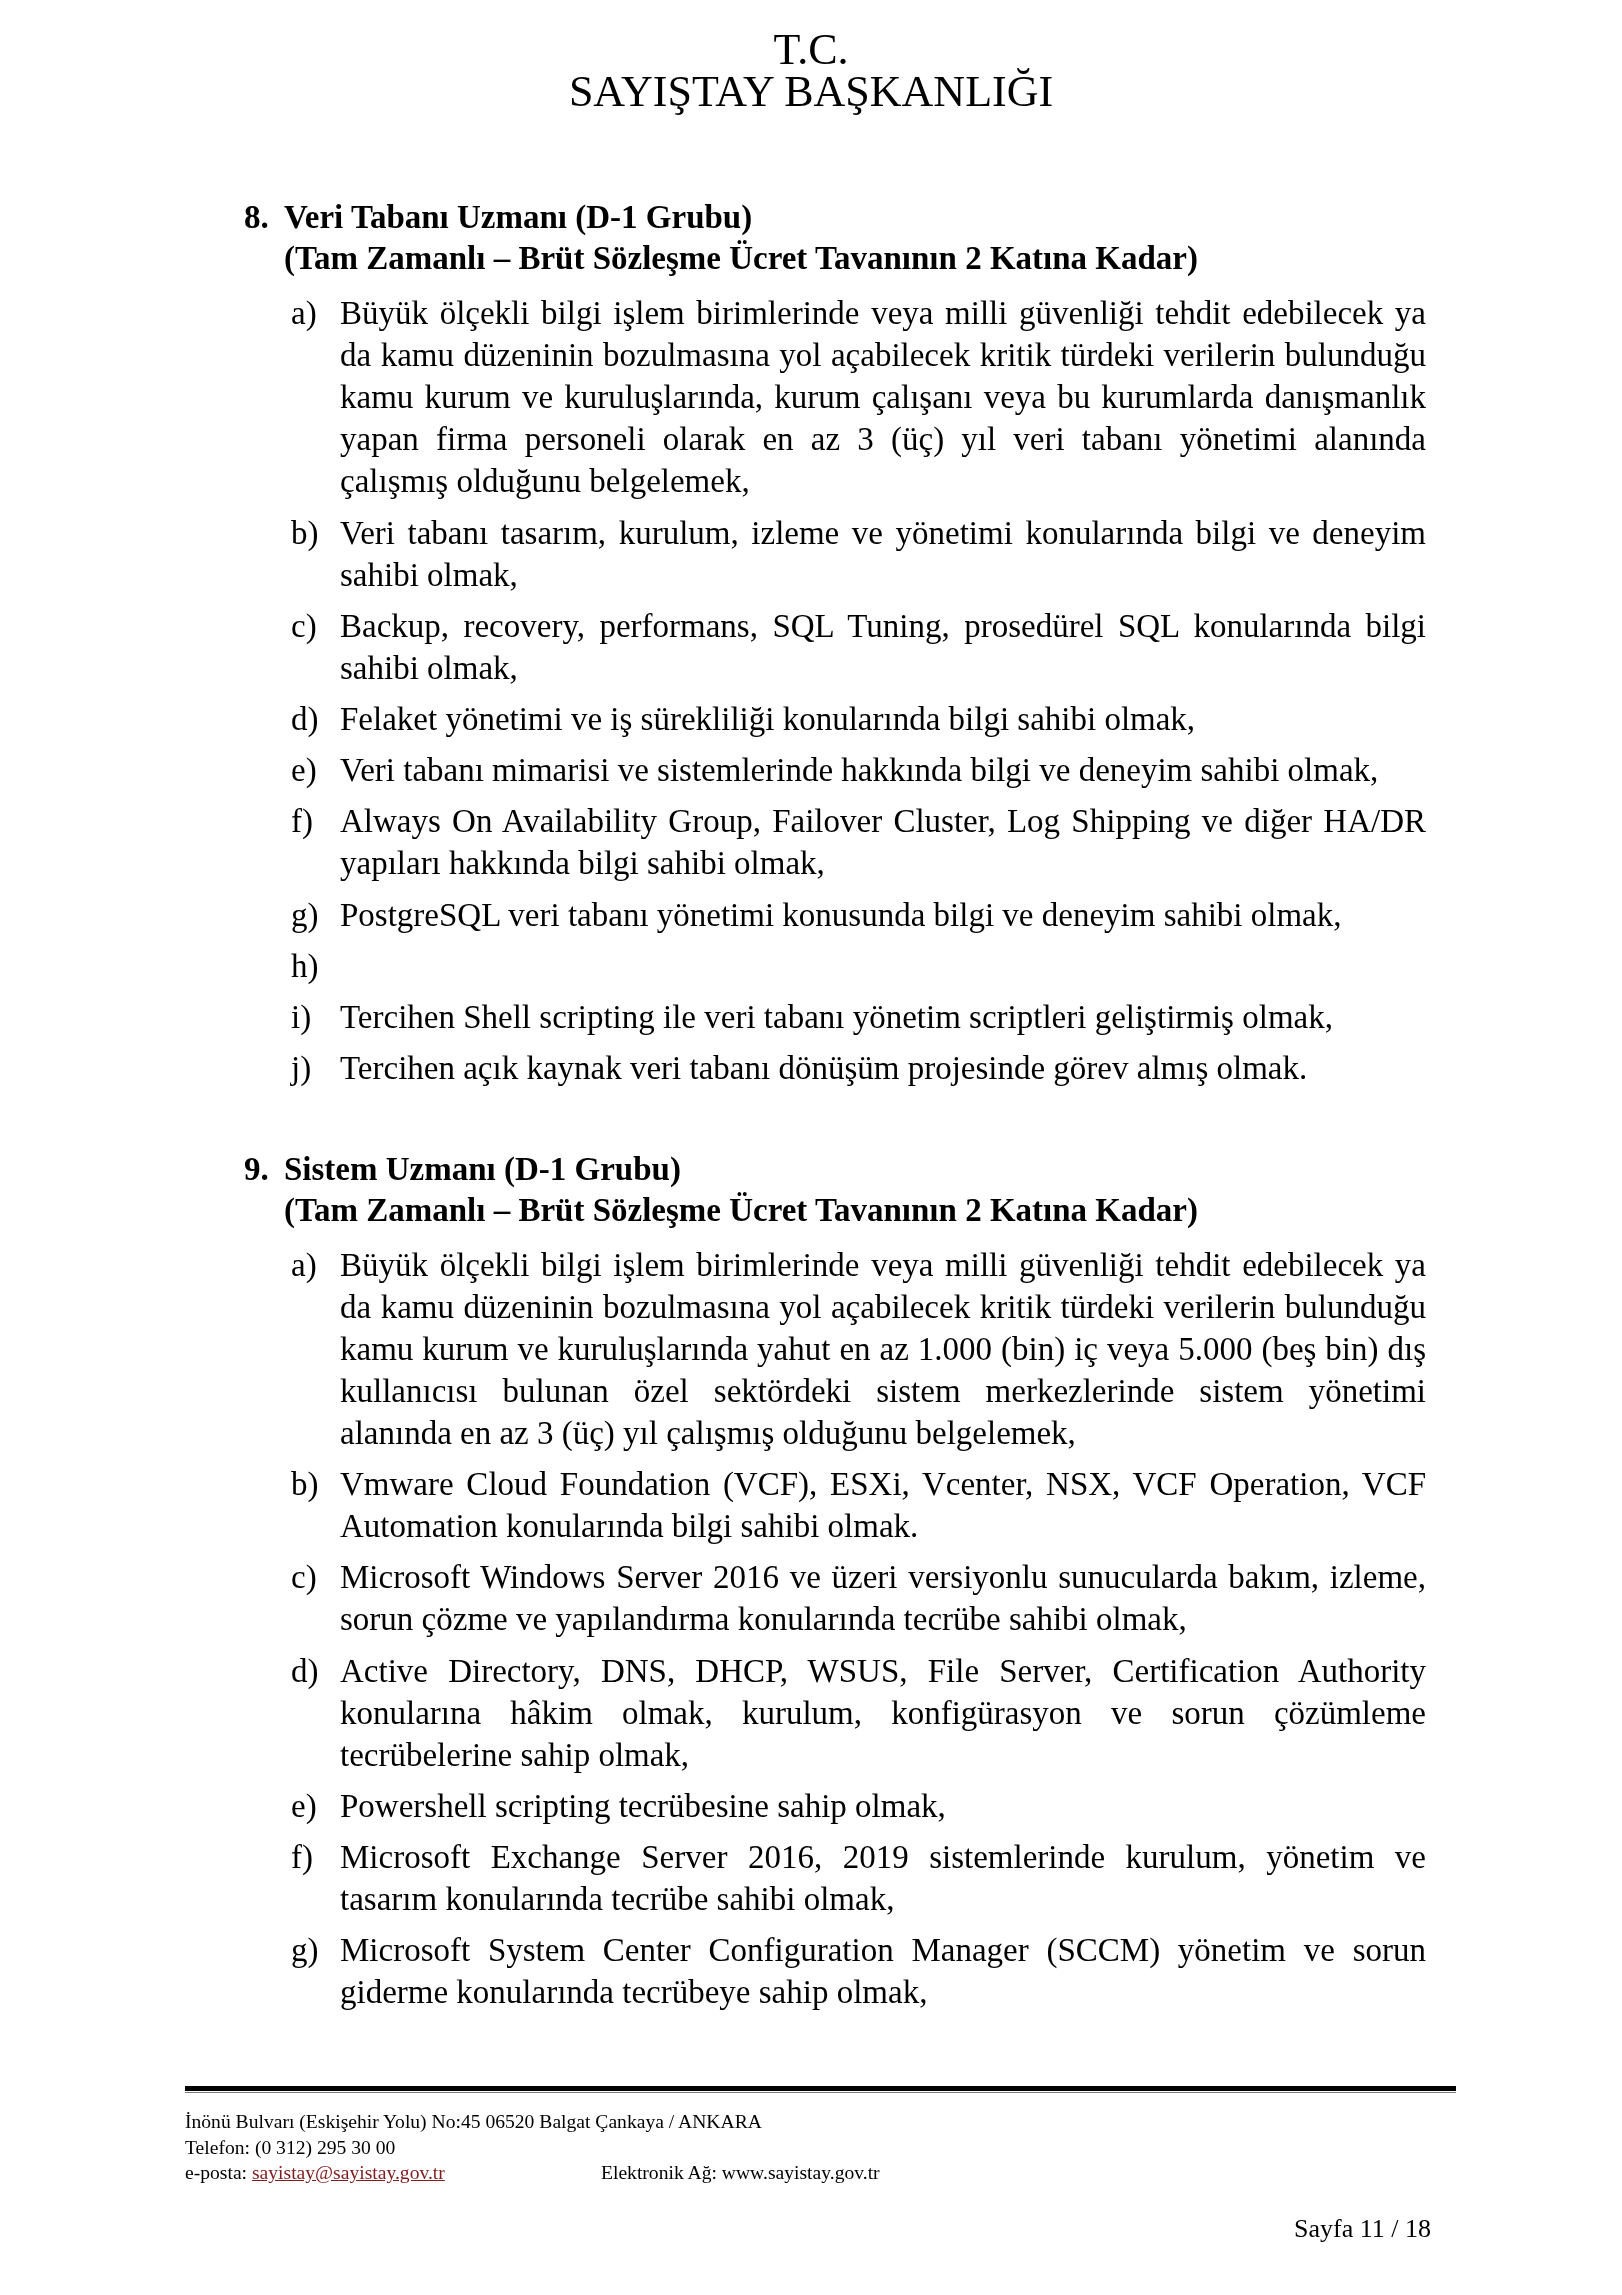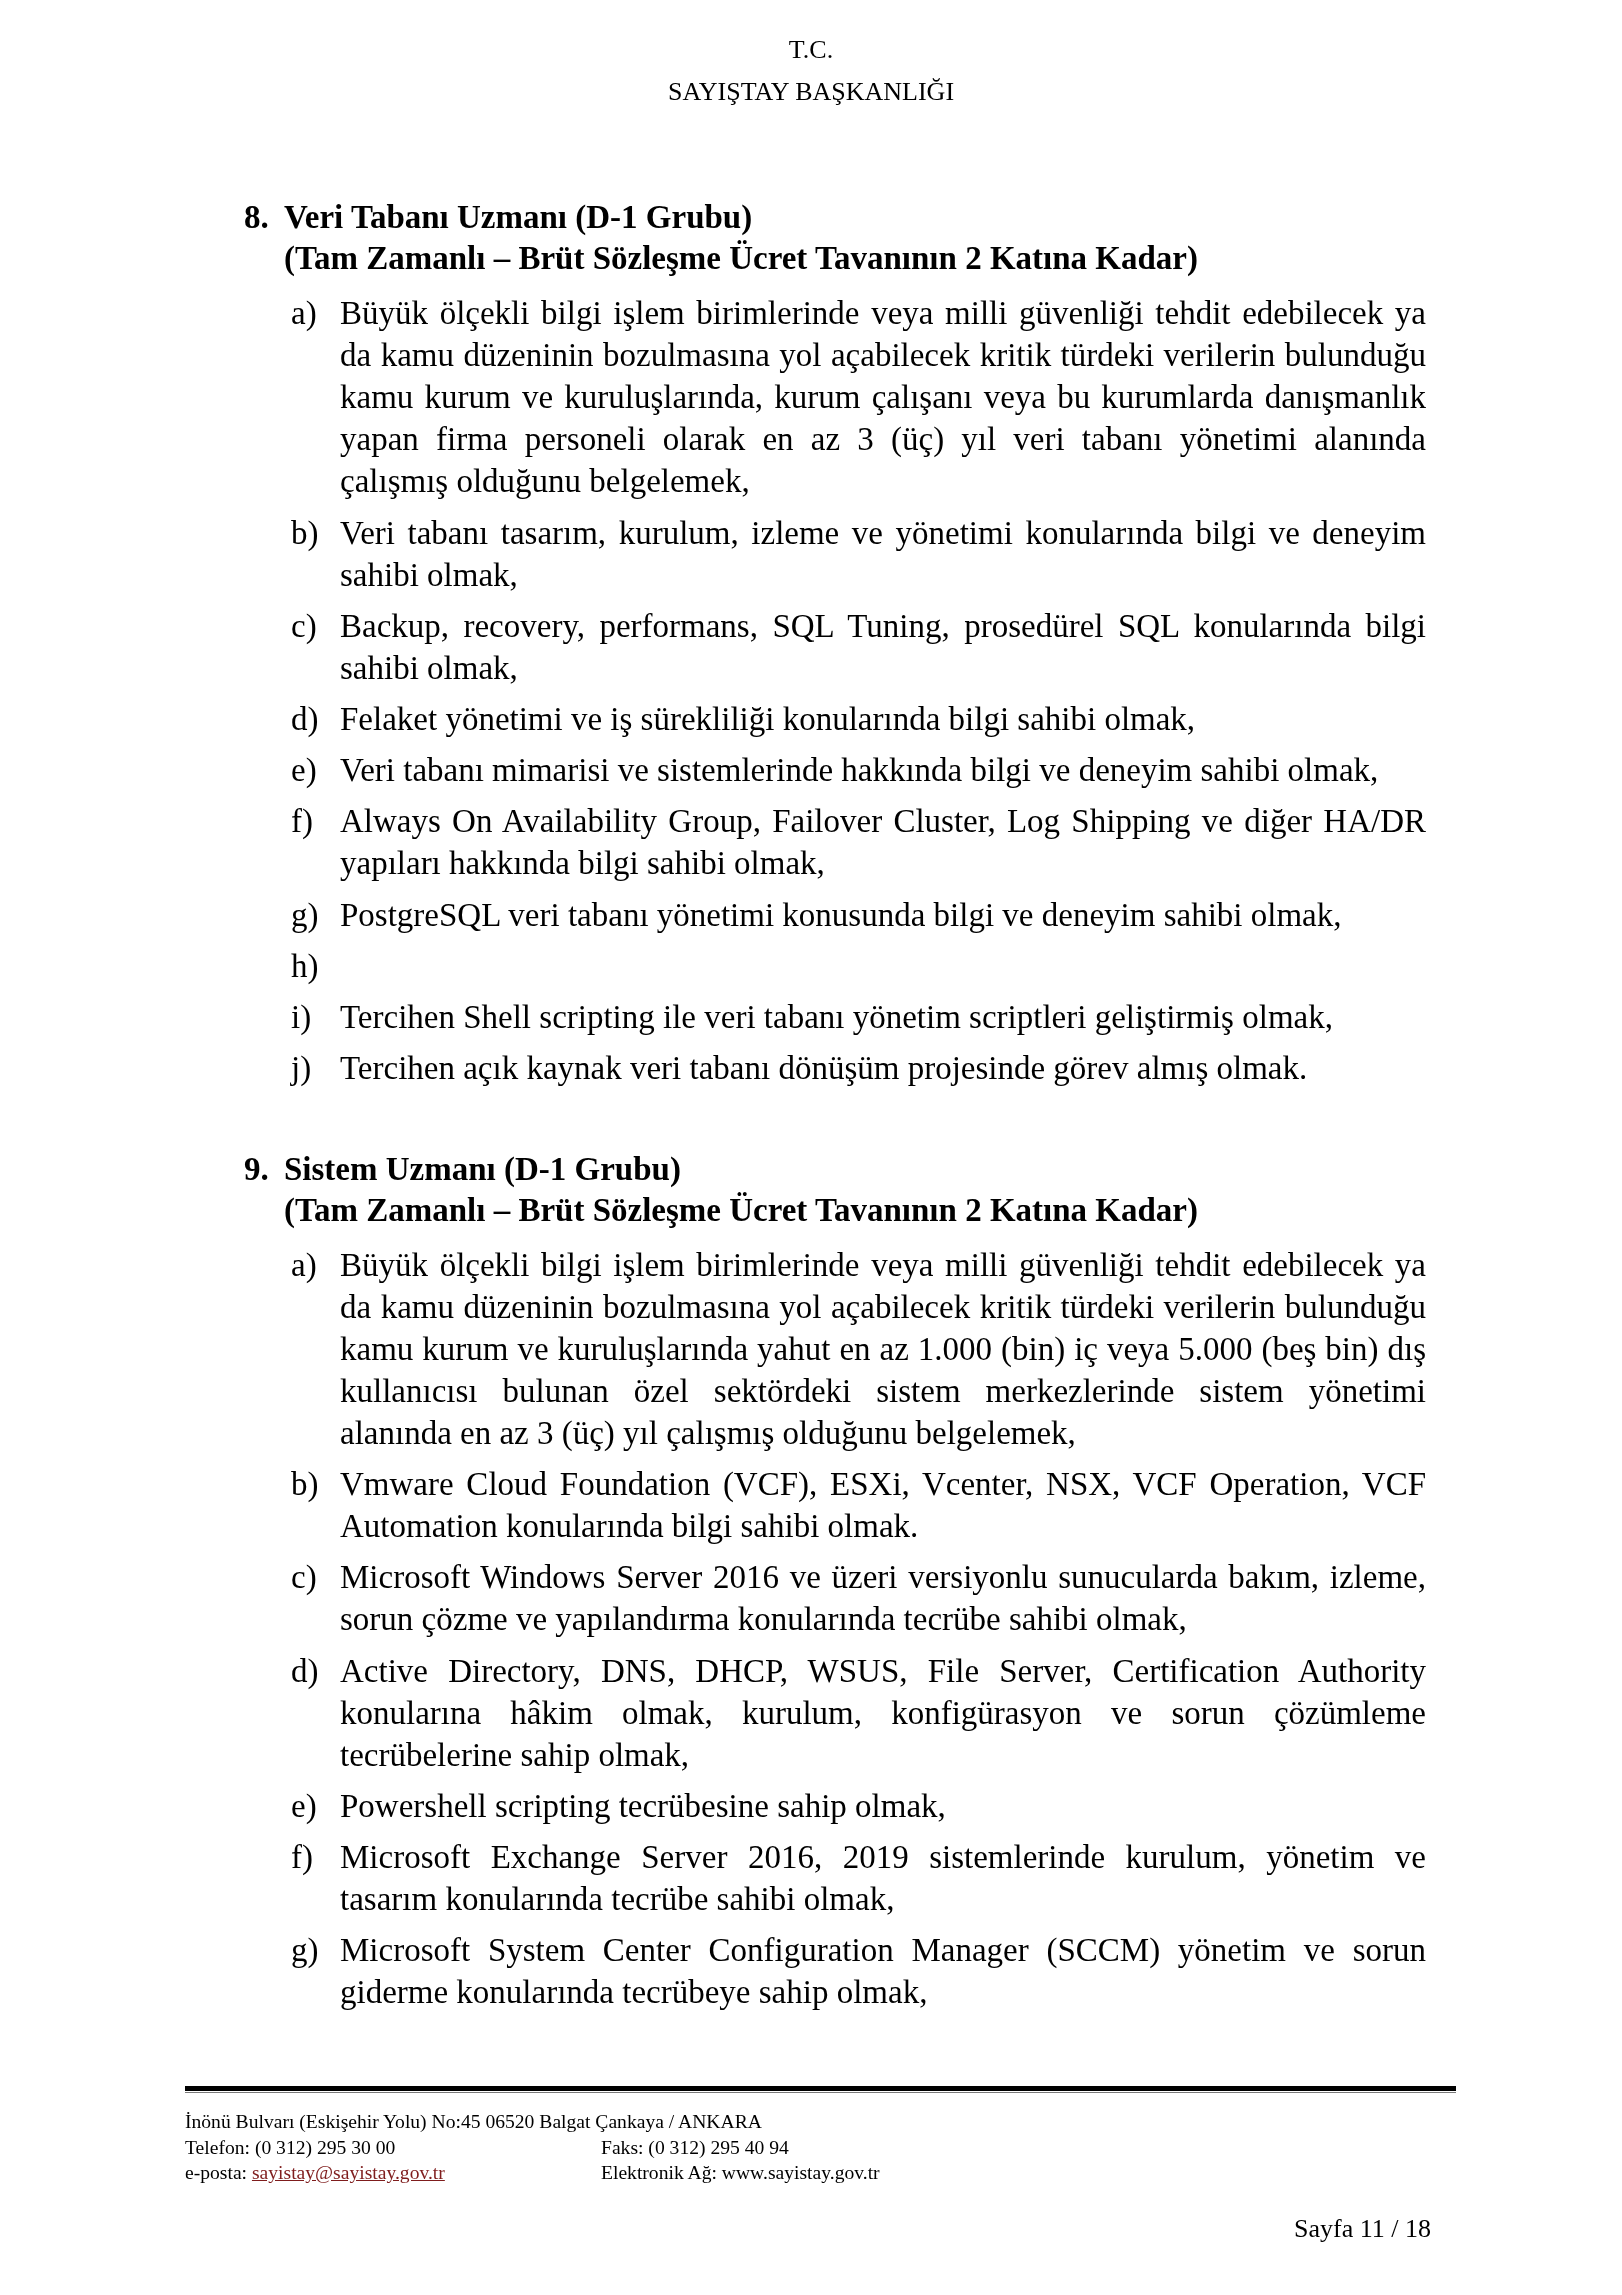--- a/index.html
+++ b/index.html
@@ -8,21 +8,21 @@
     width:1622px;
     height:2295px;
     background:#ffffff;
     color:#000000;
     font-family:"Liberation Serif","DejaVu Serif",serif;
     overflow:hidden;
   }
   .doc-header {
     padding-top:29.4px;
     text-align:center;
-    font-size:26px;
+    font-size:44px;
     line-height:42px;
   }
   .content { margin-left:190px; margin-right:196px; }
   .section-8 { margin-top:84px; }
   .section-9 { margin-top:60px; }
   .sec-head {
     display:flex;
     font-weight:bold;
     font-size:33px;
     line-height:41px;
@@ -165,21 +165,20 @@
 
   </div>
 
   <div class="footer">
     <div class="rule-thick"></div>
     <div class="rule-thin"></div>
     <div class="footer-text">
       <div>İnönü Bulvarı (Eskişehir Yolu) No:45 06520 Balgat Çankaya / ANKARA</div>
       <div class="f-grid">
         <span>Telefon: (0 312) 295 30 00</span>
-        <span>Faks: (0 312) 295 40 94</span>
       </div>
       <div class="f-grid">
         <span><span>e-posta: </span><a class="email-link">sayistay@sayistay.gov.tr</a></span>
         <span>Elektronik Ağ: www.sayistay.gov.tr</span>
       </div>
     </div>
   </div>
 
   <div class="page-number">Sayfa 11 / 18</div>
 

